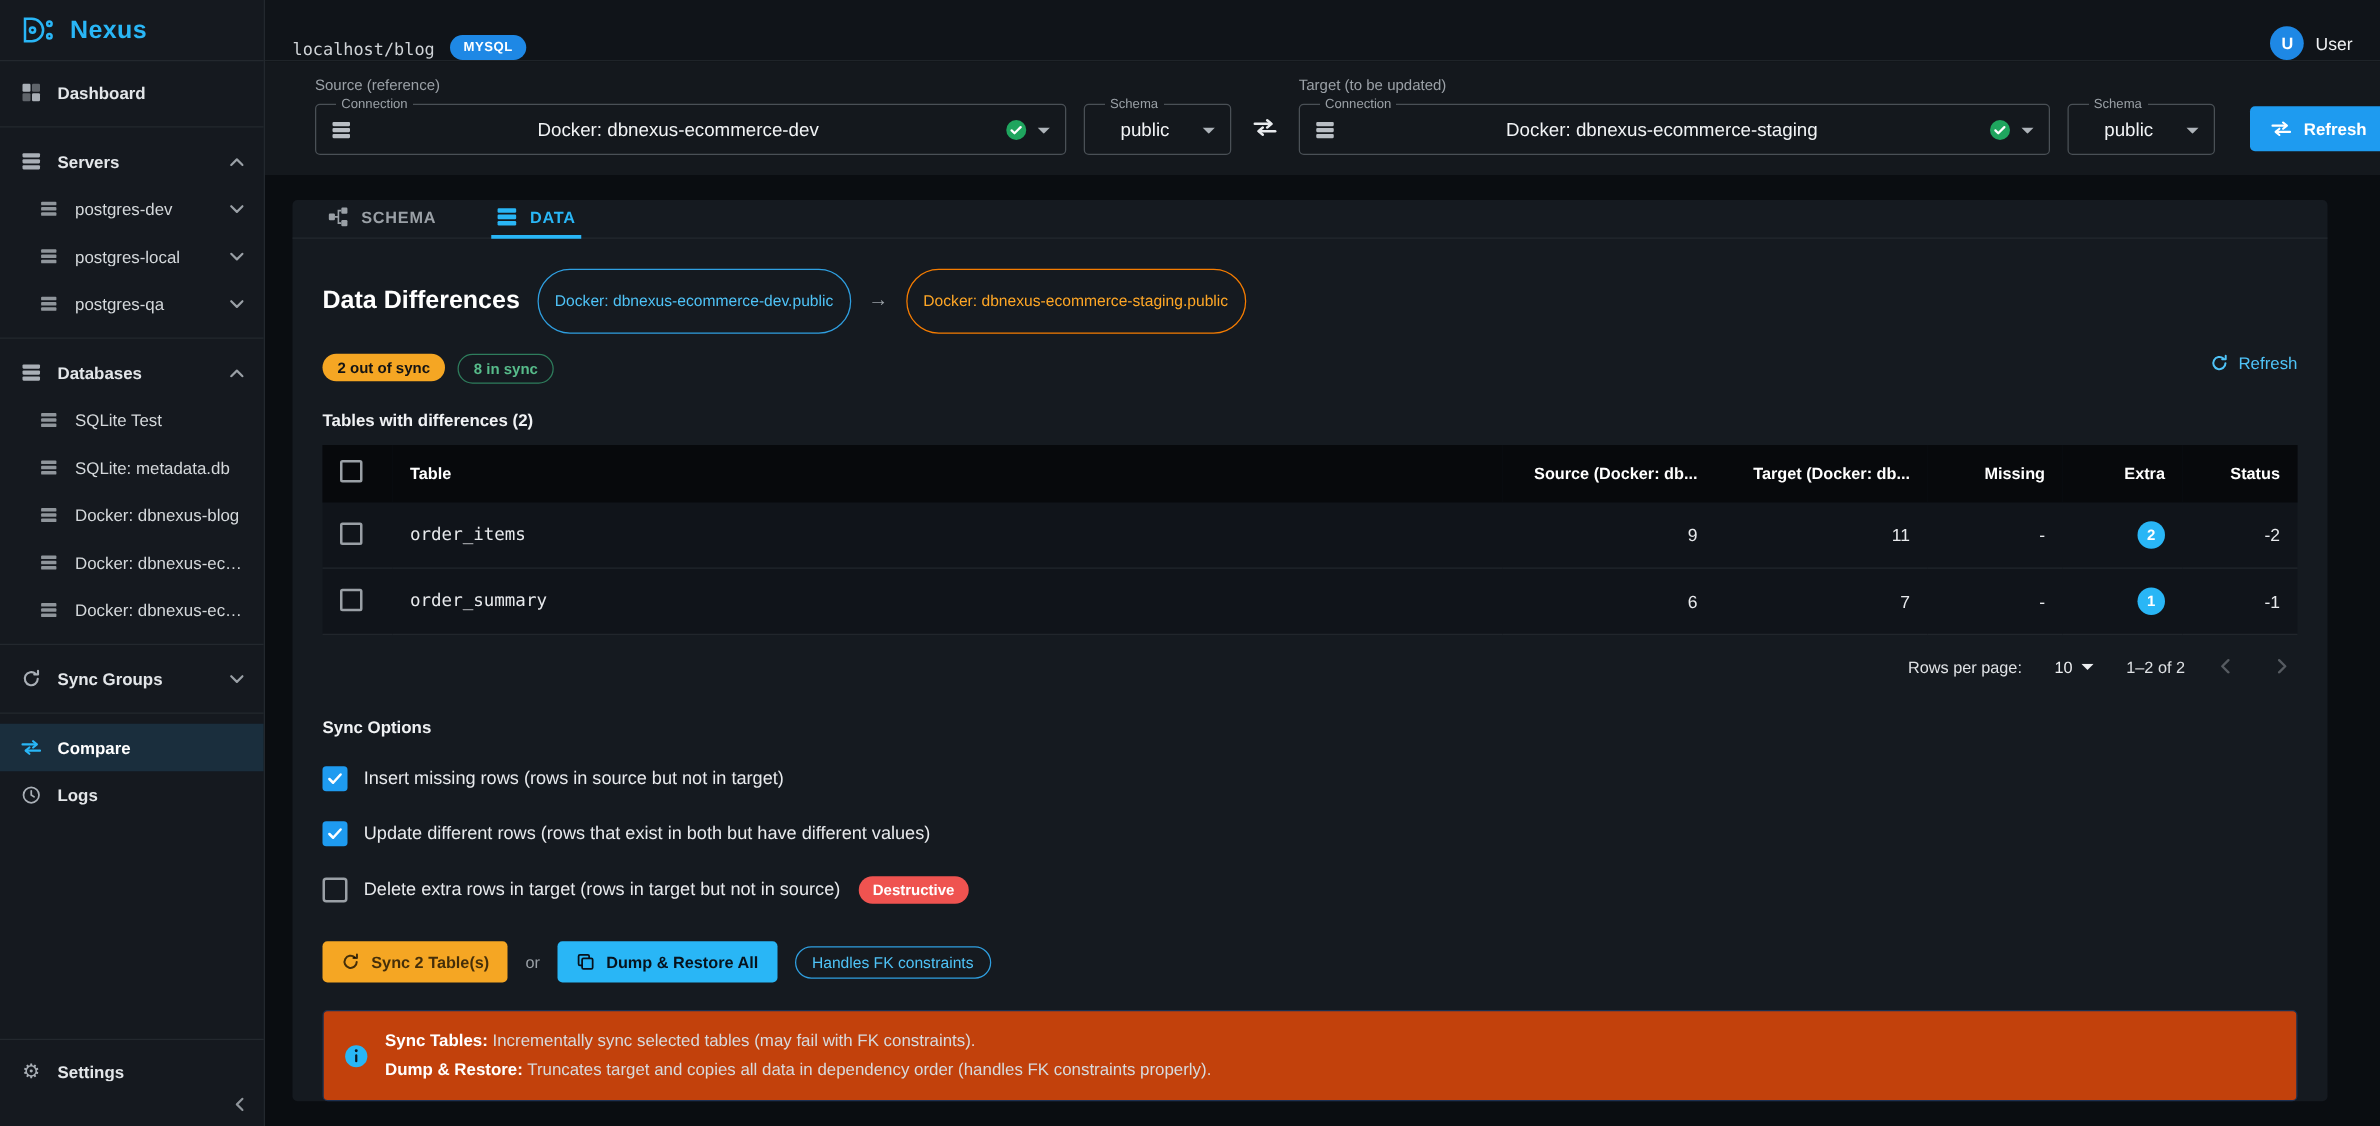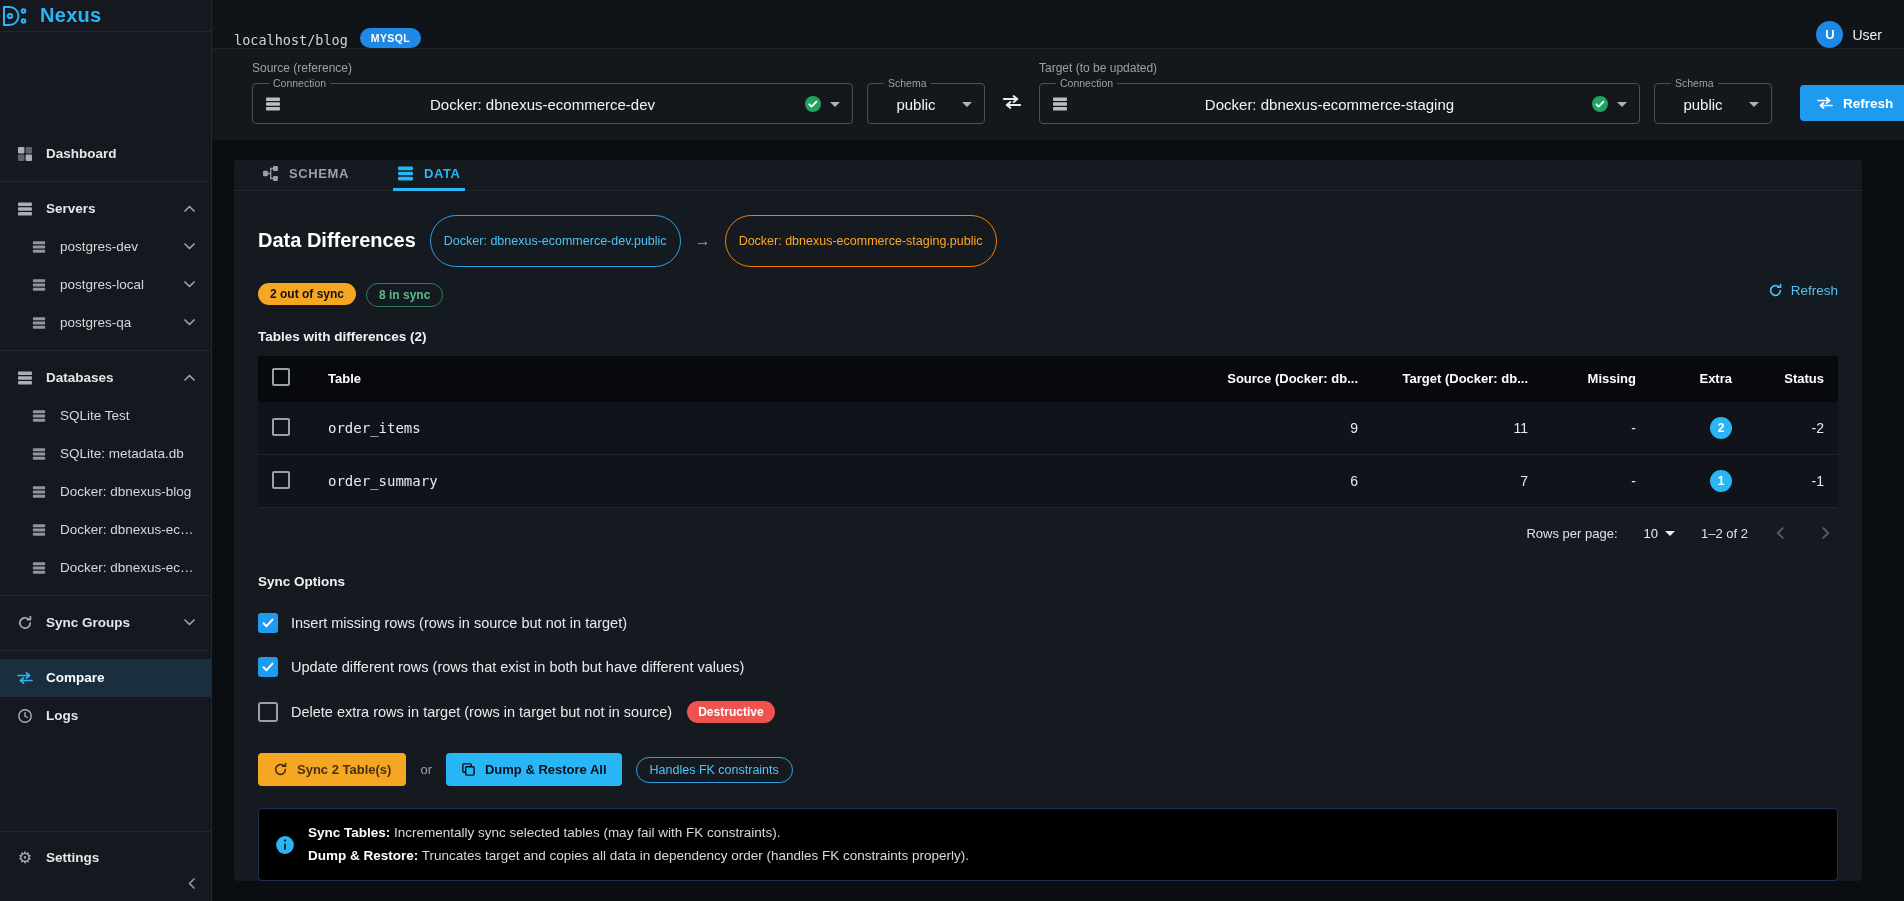--- a/index.html
+++ b/index.html
@@ -8,25 +8,25 @@
     font-family:"Liberation Sans","DejaVu Sans",sans-serif;
     background:#0a0d11; color:#e8eaed; font-size:14px;
   }
   .app { display:flex; width:100%; height:100%; }
 
   
   .sidebar {
     width:212px; min-width:212px; background:#15191f;
     border-right:1px solid #23282e; display:flex; flex-direction:column;
   }
-  .logo-row { height:32px; display:flex; align-items:center; gap:10px;
-    padding:0 0; border-bottom:1px solid #23282e; }
+  .logo-row { height:49px; display:flex; align-items:center; gap:10px;
+    padding:0 16px; border-bottom:1px solid #23282e; }
   .logo-mark { display:flex; align-items:center; color:#29b6f6; }
   .logo-text { color:#29b6f6; font-size:20px; font-weight:bold; letter-spacing:.3px; }
-  .nav { flex:1; padding-top:6px; display:flex; flex-direction:column; overflow:hidden;justify-content:center; }
+  .nav { flex:1; padding-top:6px; display:flex; flex-direction:column; overflow:hidden; }
   .side-item { height:38px; display:flex; align-items:center; gap:12px;
     padding:0 16px; font-size:13.5px; font-weight:600; color:#e3e6e9; cursor:default; }
   .side-item .si-icon { width:18px; display:flex; justify-content:center; color:#a9afb6; }
   .side-item.sub { padding-left:30px; font-weight:400; color:#d4d8db; }
   .side-item.sub .si-icon { color:#8f959b; }
   .si-label { white-space:nowrap; overflow:hidden; text-overflow:ellipsis; flex:1; }
   .si-chev { margin-left:auto; color:#9aa0a6; display:flex; }
   .side-item.active { background:#1a2e3d; color:#ffffff; }
   .side-item.active .si-icon { color:#29b6f6; }
   .divider { height:1px; background:#23282e; margin:8px 0; }
@@ -123,21 +123,21 @@
 
   .actions-row { display:flex; align-items:center; gap:14px; margin-top:30px; }
   .btn { height:33px; border:none; border-radius:4px; font-size:13px; font-weight:bold;
     display:flex; align-items:center; gap:9px; padding:0 15px; cursor:pointer; }
   .btn.amber { background:#f5a623; color:rgba(0,0,0,.72); }
   .btn.blue { background:#29b6f6; color:#07121c; }
   .or-label { color:#9aa0a6; font-size:13px; }
   .fk-chip { border:1px solid #2f9fe0; color:#4fc3f7; border-radius:999px;
     font-size:12.5px; padding:5px 13px; }
 
-  .info-box { margin-top:22px; background:#000000; border:1px solid #1d3050;
+  .info-box { margin-top:22px; background:#c2410c; border:1px solid #1d3050;
     border-radius:4px; padding:13px 16px; display:flex; gap:13px; align-items:center; }
   .info-lines { font-size:13.5px; line-height:1.65; color:#d7dadd; }
   .info-lines strong { color:#fff; }
 </style>
 </head>
 <body>
 
 <svg width="0" height="0" style="position:absolute">
   <defs>
     <g id="i-storage" fill="currentColor">

